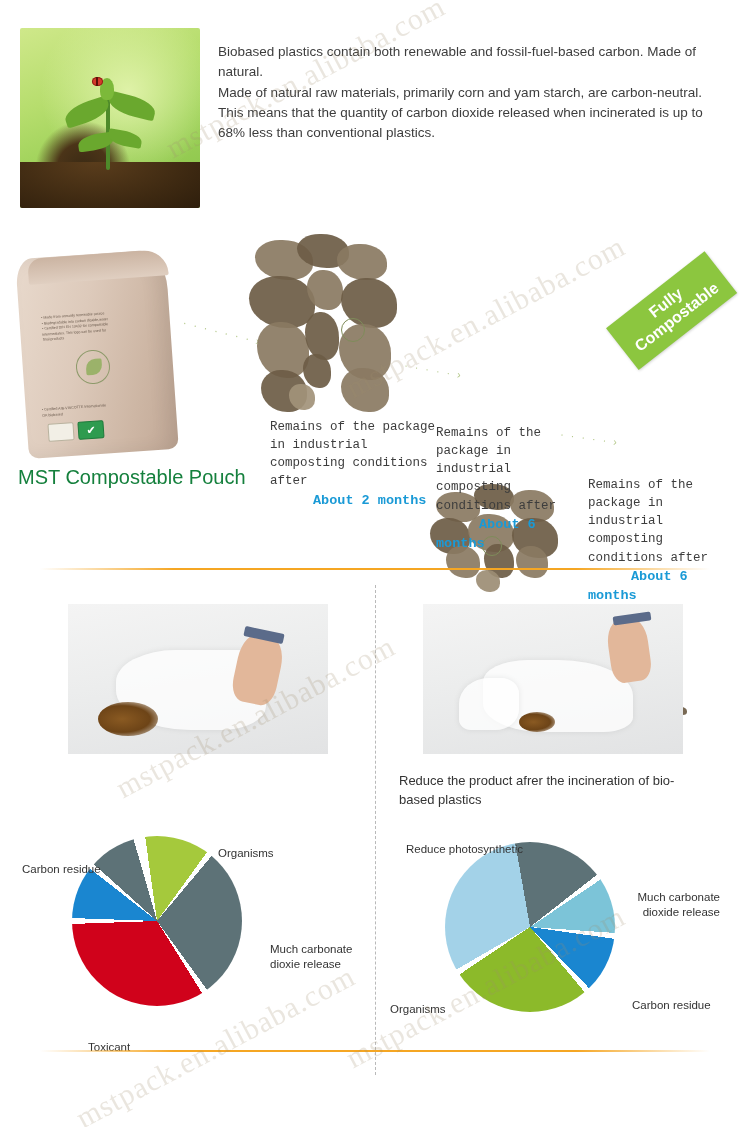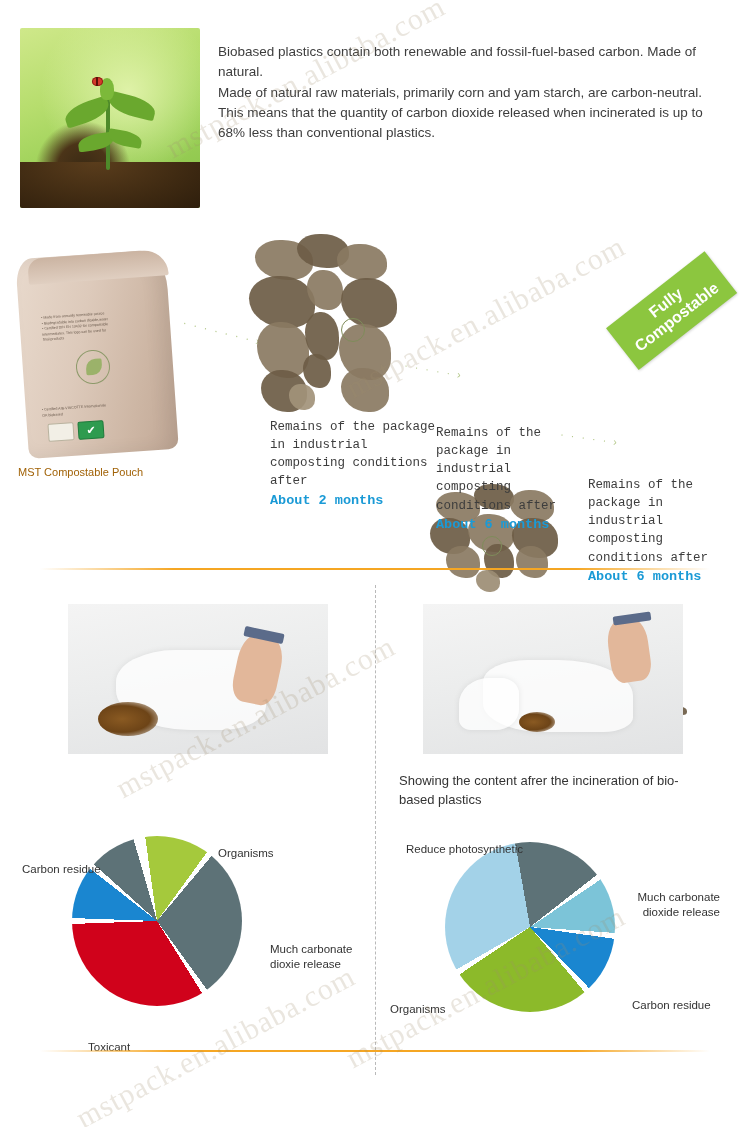--- a/index.html
+++ b/index.html
@@ -144,21 +144,21 @@
   .pouch .badges {
     position: absolute; left: 26px; top: 168px; display: flex; gap: 4px;
     transform: rotate(-4deg);
   }
   .pouch .bd { width: 26px; height: 18px; background: #f2efe6; border: 1px solid #b9b39f; border-radius: 2px; }
   .pouch .bd.green { background: #2e9b4f; border-color: #1e7a3b; }
   .pouch .bd.green:after { content: "✔"; color:#fff; font-size: 11px; display:block; text-align:center; line-height: 16px; }
 
   .pouch-caption {
     position: absolute; left: 18px; top: 242px;
-    font-size: 11px; color: #a16207;
+    font-size: 20px; color: #15803d;
   }
 
   
   .blob1 { left: 245px; top: 10px; width: 165px; height: 180px; }
   .blob2 { left: 430px; top: 80px; width: 135px; height: 115px; }
   .blob3 { left: 600px; top: 170px; width: 105px; height: 70px; }
 
   .deg { position: relative; }
   .deg .spot {
     position: absolute; background: #8a7a62; border-radius: 45% 55% 40% 60%;
@@ -166,21 +166,21 @@
   }
   .deg .spot.d { background: #6c5c45; }
 
   .stage-cap {
     position: absolute;
     font-size: 12.5px;
     line-height: 1.45;
     color: #3d3d3d;
     font-family: Liberation Mono, monospace;
   }
-  .stage-cap .hl { color: #1a9ad6; font-weight: bold; font-size: 13.5px; }
+  .stage-cap .hl { color: #1a9ad6; font-weight: bold; font-size: 13.5px; margin-left: 43px; }
   .cap1 { left: 270px; top: 194px; width: 170px; }
   .cap2 { left: 436px; top: 200px; width: 150px; }
   .cap3 { left: 588px; top: 252px; width: 150px; }
 
   .arrow-dots {
     position: absolute;
     color: #b5c98c;
     font-size: 11px;
     letter-spacing: 2px;
   }
@@ -407,21 +407,21 @@
     </div>
   </div>
   <div class="col">
     <div class="photo">
       <div class="film" style="left:60px; top:56px; width:150px; height:72px; border-radius:30% 50% 20% 40%;"></div>
       <div class="film" style="left:36px; top:74px; width:60px; height:52px; border-radius:50% 30% 40% 20%;"></div>
       <div class="hand" style="left:186px; top:14px; width:40px; height:64px; transform:rotate(-8deg);"></div>
       <div class="wrist-band" style="left:190px; top:10px; width:38px; height:9px; transform:rotate(-8deg);"></div>
       <div class="burn" style="left:96px; top:108px; width:36px; height:20px;"></div>
     </div>
-    <div class="photo-caption">Showing the content afrer the incineration of bio-based plastics</div>
+    <div class="photo-caption">Reduce the product afrer the incineration of bio-based plastics</div>
   </div>
 </div>
 
 <div class="vdash"></div>
 
 <div class="sec4">
 
   <div class="pie pie-left" style="background: conic-gradient(
          from -8deg,
          #a5c93c 0deg 44deg,

